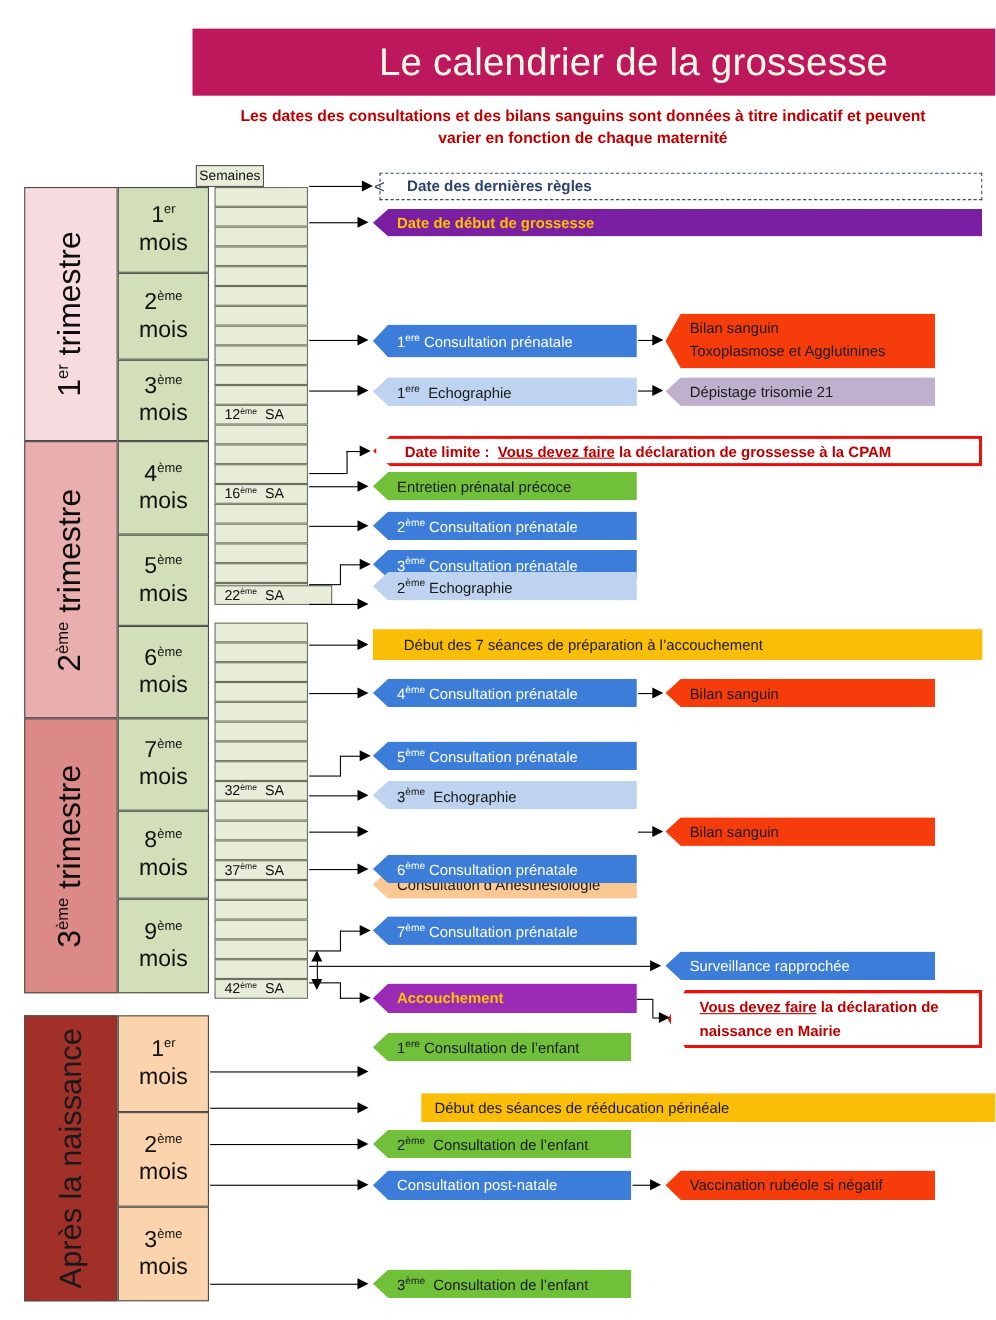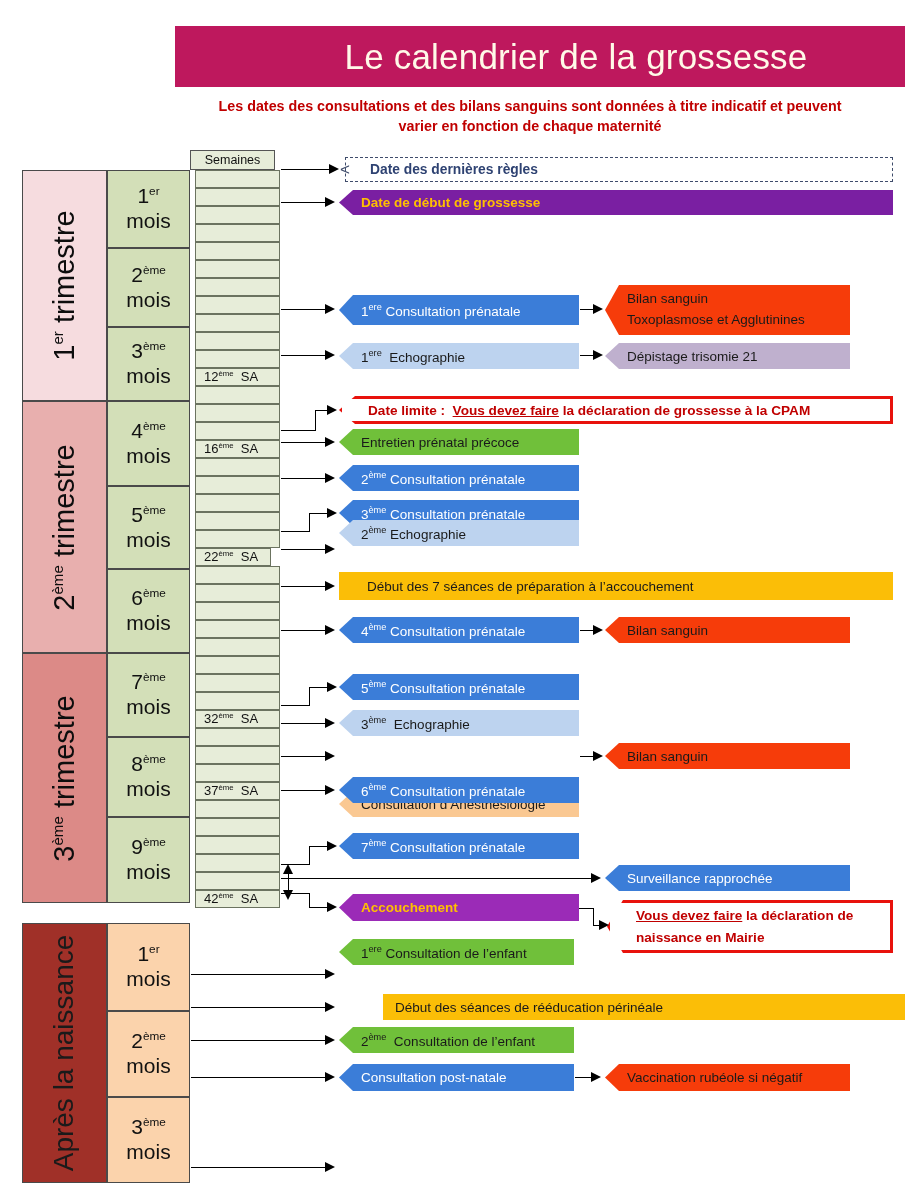--- a/index.html
+++ b/index.html
@@ -184,21 +184,21 @@
 </head>
 <body>
 
 <div id="page">
 
   <div id="title-banner">
     <span id="title-text">Le calendrier de la grossesse</span>
   </div>
   <div id="subtitle">Les dates des consultations et des bilans sanguins sont données à titre indicatif et peuvent varier en fonction de chaque maternité</div>
 
-  <div class="week-head" style="left:190px; top:150px; width:85px; height:20px;">Semaines</div>
+  <div class="week-head" style="left:178px; top:150px; width:62px; height:20px;">Semaines</div>
 
   <div class="trimester-cell" style="left:22px; top:170px; width:85px; height:231px; background:#F6DCDF;">
     <span class="trimester-label">
       <span>1</span><sup>er</sup><span> trimestre</span>
     </span>
   </div>
   <div class="trimester-cell" style="left:22px; top:401px; width:85px; height:252px; background:#E8AFAE;">
     <span class="trimester-label">
       <span>2</span><sup>ème</sup><span> trimestre</span>
     </span>
@@ -264,21 +264,21 @@
   <div class="week-row" style="left:195px; top:404px;  width:85px; height:18px;"></div>
   <div class="week-row" style="left:195px; top:422px;  width:85px; height:18px;"></div>
   <div class="week-row" style="left:195px; top:440px;  width:85px; height:18px;">
     <span class="sa"><span>16</span><sup>ème</sup>&nbsp; SA</span>
   </div>
   <div class="week-row" style="left:195px; top:458px;  width:85px; height:18px;"></div>
   <div class="week-row" style="left:195px; top:476px;  width:85px; height:18px;"></div>
   <div class="week-row" style="left:195px; top:494px;  width:85px; height:18px;"></div>
   <div class="week-row" style="left:195px; top:512px;  width:85px; height:18px;"></div>
   <div class="week-row" style="left:195px; top:530px;  width:85px; height:18px;"></div>
-  <div class="week-row" style="left:195px; top:548px;  width:76px; height:18px;">
+  <div class="week-row" style="left:195px; top:532px;  width:107px; height:18px;">
     <span class="sa"><span>22</span><sup>ème</sup>&nbsp; SA</span>
   </div>
   <div class="week-row" style="left:195px; top:566px;  width:85px; height:18px;"></div>
   <div class="week-row" style="left:195px; top:584px;  width:85px; height:18px;"></div>
   <div class="week-row" style="left:195px; top:602px;  width:85px; height:18px;"></div>
   <div class="week-row" style="left:195px; top:620px;  width:85px; height:18px;"></div>
   <div class="week-row" style="left:195px; top:638px;  width:85px; height:18px;"></div>
   <div class="week-row" style="left:195px; top:656px;  width:85px; height:18px;"></div>
   <div class="week-row" style="left:195px; top:674px;  width:85px; height:18px;"></div>
   <div class="week-row" style="left:195px; top:692px;  width:85px; height:18px;"></div>
@@ -421,20 +421,23 @@
     <span>2<sup>ème</sup>&nbsp; Consultation de l’enfant</span>
   </div>
 
   <div class="bar" style="left:339px; top:1064px; width:235px; height:27px; background:#3B7DD8; color:#fff;">
     <span>Consultation post-natale</span>
   </div>
   <div class="bar" style="left:605px; top:1064px; width:245px; height:27px; background:#F63C0A; color:#1a1a1a;">
     <span>Vaccination rubéole si négatif</span>
   </div>
 
+  <div class="bar" style="left:339px; top:1154px; width:235px; height:26px; background:#70C03A; color:#1a1a1a;">
+    <span>3<sup>ème</sup>&nbsp; Consultation de l’enfant</span>
+  </div>
 
   <div class="ln-h" style="left:281px; top:169px; width:52px;"></div>
   <div class="arrowhead" style="left:329px; top:164px;"></div>
 
   <div class="ln-h" style="left:281px; top:202px; width:46px;"></div>
   <div class="arrowhead" style="left:325px; top:197px;"></div>
 
   <div class="ln-h" style="left:281px; top:309px; width:46px;"></div>
   <div class="arrowhead" style="left:325px; top:304px;"></div>
 

